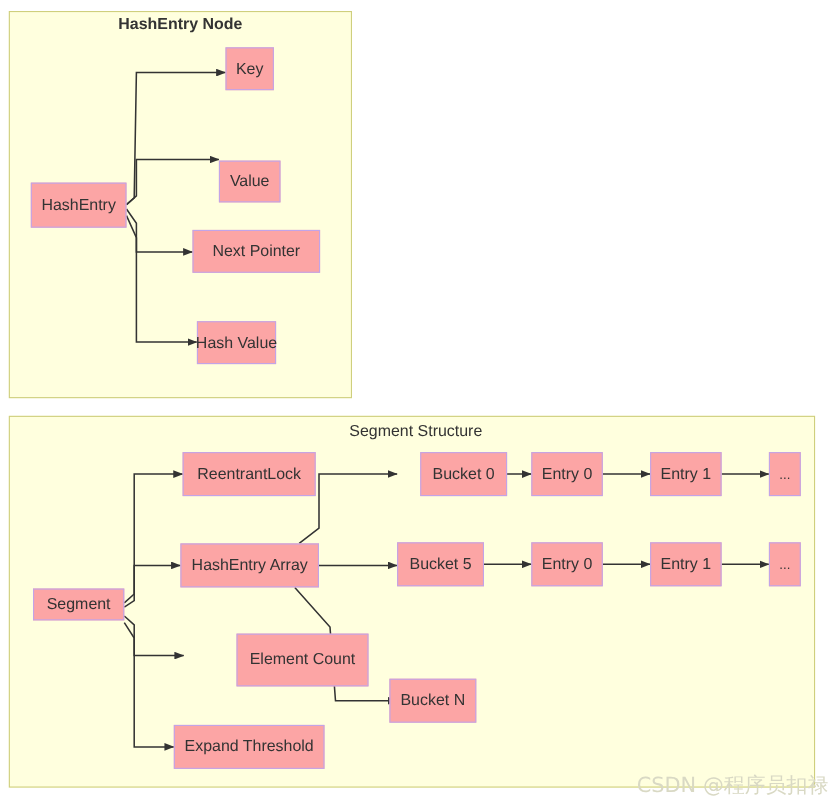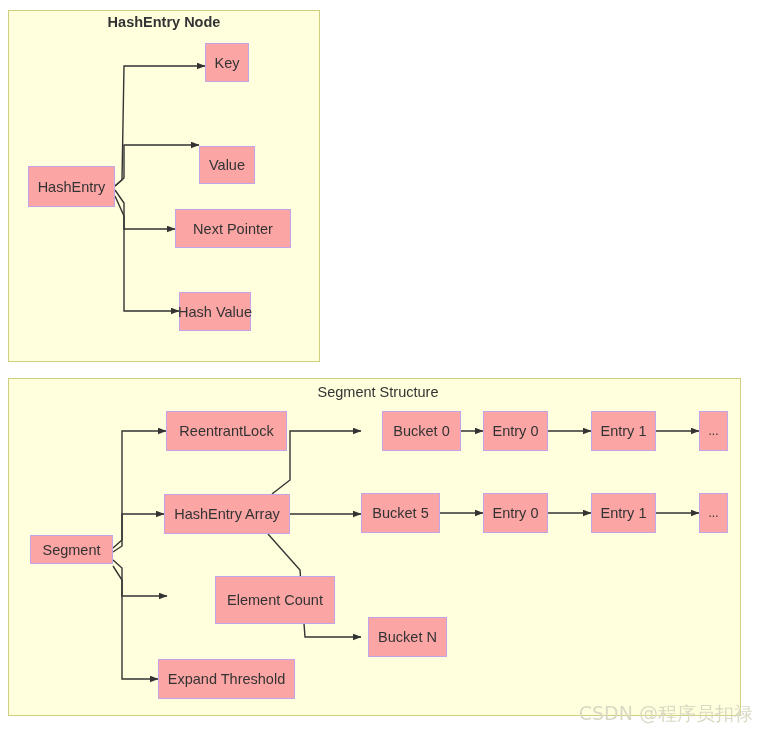--- a/index.html
+++ b/index.html
@@ -154,19 +154,19 @@
       </div>
       <div class="node" style="left: 483px; top: 493px; width: 65px; height: 40px;">
         <span>Entry 0</span>
       </div>
       <div class="node" style="left: 591px; top: 493px; width: 65px; height: 40px;">
         <span>Entry 1</span>
       </div>
       <div class="node small" style="left: 699px; top: 493px; width: 29px; height: 40px;">
         <span>...</span>
       </div>
-      <div class="node" style="left: 368px; top: 617px; width: 79px; height: 40px; align-items: center;">
+      <div class="node" style="left: 354px; top: 617px; width: 79px; height: 40px; align-items: center;">
         <span>Bucket N</span>
       </div>
     </div>
 
   <div class="watermark">CSDN @程序员扣禄</div>
 </div>
 
 </body></html>

